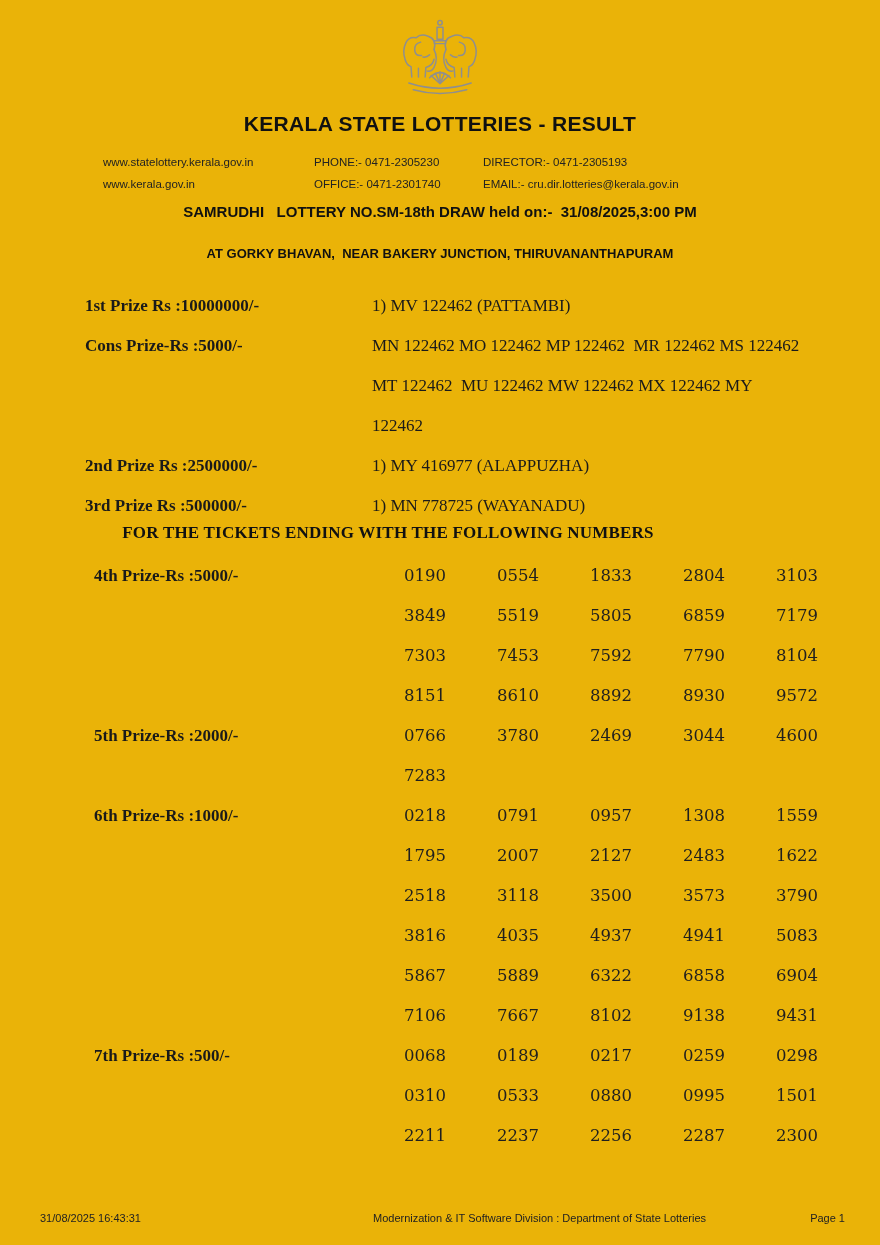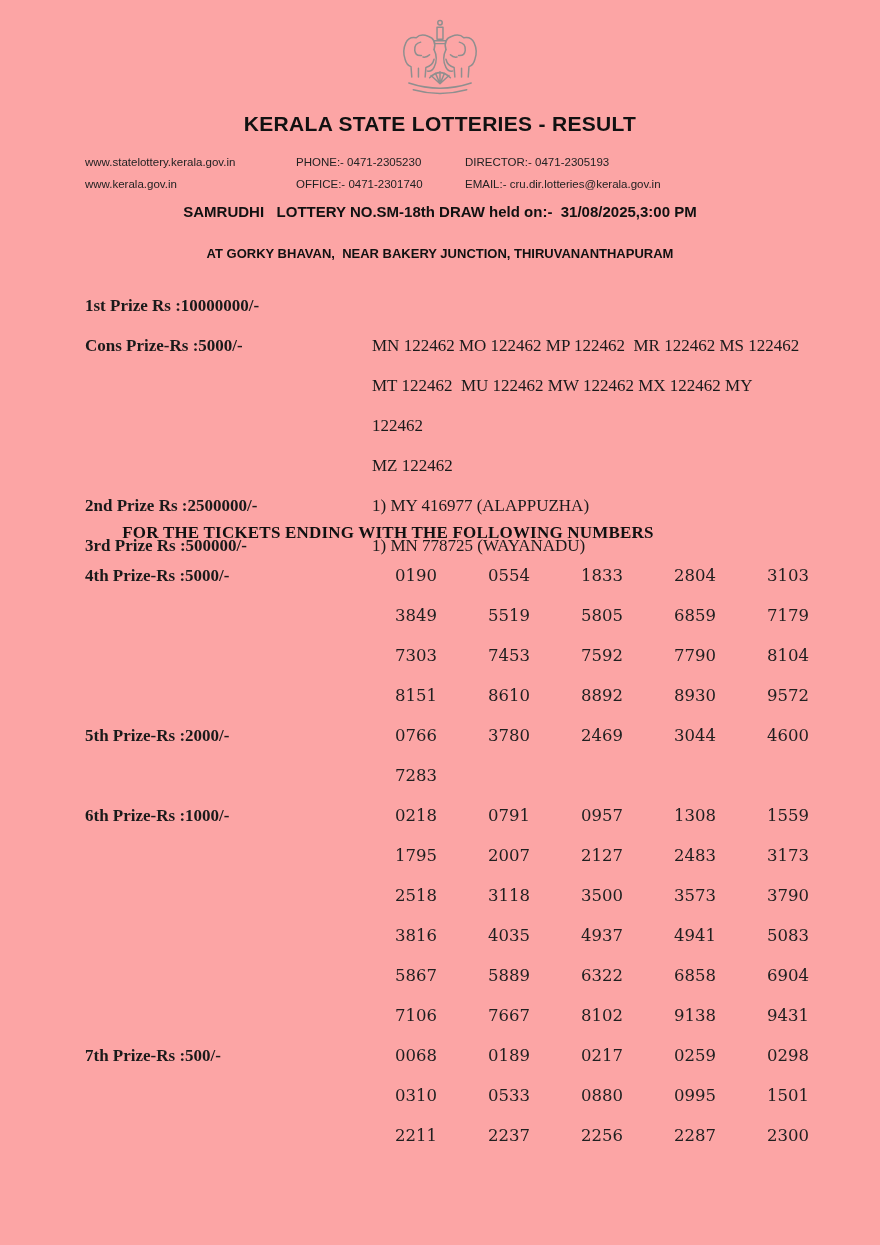--- a/index.html
+++ b/index.html
@@ -1,37 +1,37 @@
 <!DOCTYPE html>
 <html><head>
 <meta charset="utf-8">
 <style>
   html,body{margin:0;padding:0;background:#e8e8e8;}
   .page{
     position:relative;
     width:880px;height:1245px;
     margin:0 auto;
-    background:#fca5a5;
+    background:#eab308;
     color:#1a1a1a;
     overflow:hidden;
     font-family:"Liberation Sans", sans-serif;
   }
   
   .logo-wrap{
     position:absolute;top:6px;left:0;width:880px;
     display:flex;justify-content:center;
   }
   .page-title{
     position:absolute;top:112px;left:0;width:880px;
     text-align:center;
     font-size:21px;font-weight:bold;letter-spacing:.3px;
     color:#111;
   }
   .contact-grid{
-    position:absolute;top:156px;left:85px;width:720px;
+    position:absolute;top:156px;left:103px;width:720px;
     display:grid;
     grid-template-columns:211px 169px auto;
     grid-auto-rows:22px;
     font-size:11.5px;color:#222;
   }
   .contact-grid div{white-space:pre;}
   .draw-line{
     position:absolute;top:203px;left:0;width:880px;
     text-align:center;font-size:15px;font-weight:bold;
     white-space:pre-wrap;color:#111;
@@ -67,20 +67,21 @@
   
   .ending-prizes{
     position:absolute;top:556px;left:85px;width:720px;
   }
   .ending-row{display:flex;align-items:flex-start;}
   .ending-label{
     width:287px;flex:0 0 287px;
     font-family:"Liberation Serif", serif;
     font-weight:bold;font-size:17px;line-height:40px;
     white-space:pre;
+    margin-left:9px;
   }
   .numbers-grid{
     display:grid;
     grid-template-columns:repeat(5,93px);
     grid-auto-rows:40px;
     margin-left:23px;
   }
   .ticket-number{
     font-family:"DejaVu Serif", serif;
     font-size:16.5px;line-height:40px;
@@ -140,27 +141,29 @@
     <div>OFFICE:- 0471-2301740</div>
     <div>EMAIL:- cru.dir.lotteries@kerala.gov.in</div>
   </div>
 
   <div class="draw-line">SAMRUDHI   LOTTERY NO.SM-18th DRAW held on:-  31/08/2025,3:00 PM</div>
   <div class="venue-line">AT GORKY BHAVAN,  NEAR BAKERY JUNCTION, THIRUVANANTHAPURAM</div>
 
   <div class="top-prizes">
       <div class="prize-row">
         <div class="prize-label">1st Prize Rs :10000000/-</div>
+        <div class="prize-winners">
+          <div class="winner-line">1) MV 122462 (PATTAMBI)</div>
+        </div>
       </div>
       <div class="prize-row">
         <div class="prize-label">Cons Prize-Rs :5000/-</div>
         <div class="prize-winners">
           <div class="winner-line">MN 122462 MO 122462 MP 122462  MR 122462 MS 122462</div>
           <div class="winner-line">MT 122462  MU 122462 MW 122462 MX 122462 MY 122462</div>
-          <div class="winner-line">MZ 122462</div>
         </div>
       </div>
       <div class="prize-row">
         <div class="prize-label">2nd Prize Rs :2500000/-</div>
         <div class="prize-winners">
           <div class="winner-line">1) MY 416977 (ALAPPUZHA)</div>
         </div>
       </div>
       <div class="prize-row">
         <div class="prize-label">3rd Prize Rs :500000/-</div>
@@ -214,21 +217,21 @@
         <div class="numbers-grid">
           <div class="ticket-number">0218</div>
           <div class="ticket-number">0791</div>
           <div class="ticket-number">0957</div>
           <div class="ticket-number">1308</div>
           <div class="ticket-number">1559</div>
           <div class="ticket-number">1795</div>
           <div class="ticket-number">2007</div>
           <div class="ticket-number">2127</div>
           <div class="ticket-number">2483</div>
-          <div class="ticket-number">3173</div>
+          <div class="ticket-number">1622</div>
           <div class="ticket-number">2518</div>
           <div class="ticket-number">3118</div>
           <div class="ticket-number">3500</div>
           <div class="ticket-number">3573</div>
           <div class="ticket-number">3790</div>
           <div class="ticket-number">3816</div>
           <div class="ticket-number">4035</div>
           <div class="ticket-number">4937</div>
           <div class="ticket-number">4941</div>
           <div class="ticket-number">5083</div>
@@ -259,14 +262,19 @@
           <div class="ticket-number">1501</div>
           <div class="ticket-number">2211</div>
           <div class="ticket-number">2237</div>
           <div class="ticket-number">2256</div>
           <div class="ticket-number">2287</div>
           <div class="ticket-number">2300</div>
         </div>
       </div>
     </div>
 
+  <div class="footer">
+    <span class="ts">31/08/2025 16:43:31</span>
+    <span class="center">Modernization &amp; IT Software Division : Department of State Lotteries</span>
+    <span class="pagenum">Page 1</span>
+  </div>
 
 </div>
 
 </body></html>

